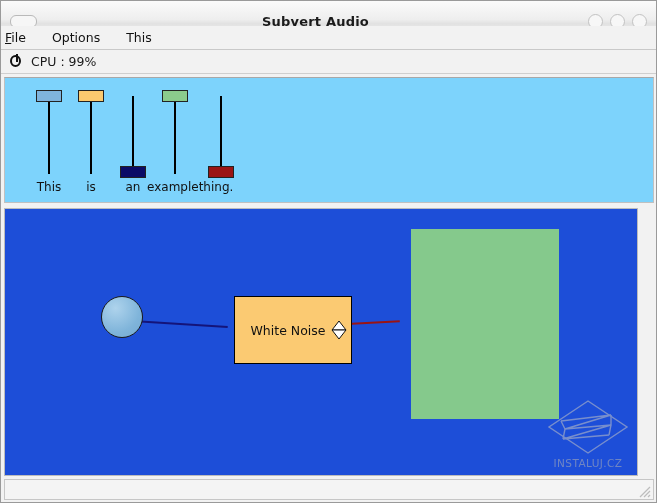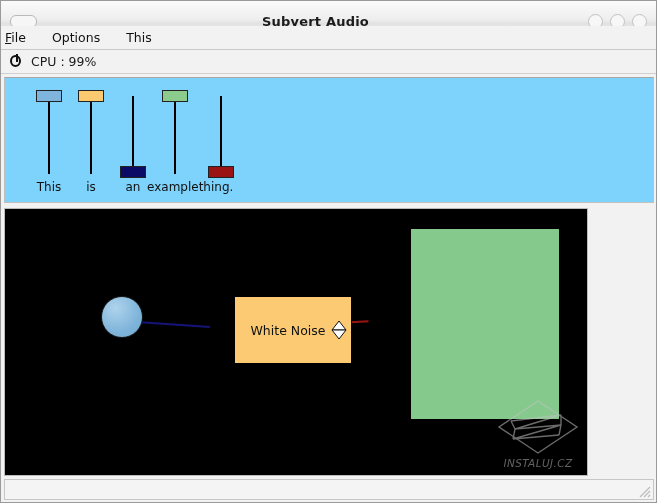--- a/index.html
+++ b/index.html
@@ -175,24 +175,24 @@
     text-align: center;
     font-size: 12px;
     color: #111;
     white-space: nowrap;
   }
 
   
   .canvas-panel {
     position: absolute;
     left: 3px; top: 207px;
-    width: 584px;
+    width: 634px;
     height: 268px;
     box-sizing: border-box;
-    background: #000000;
+    background: #1d4ed8;
     border: 1px solid #bcbcbc;
     overflow: hidden;
   }
   .graph-svg {
     position: absolute;
     left: 0; top: 0;
     width: 100%;
     height: 100%;
   }
   .node-box {
@@ -241,21 +241,20 @@
   }
   .watermark .wm-text {
     position: absolute;
     left: 0;
     bottom: 0;
     width: 86px;
     text-align: center;
     font-size: 10.5px;
     letter-spacing: 0.4px;
     color: #b3b3b3;
-    font-style: italic;
   }
 
   
   .statusbar {
     position: absolute;
     left: 3px; top: 478px;
     width: 650px;
     height: 21px;
     box-sizing: border-box;
     background: #f4f4f4;

